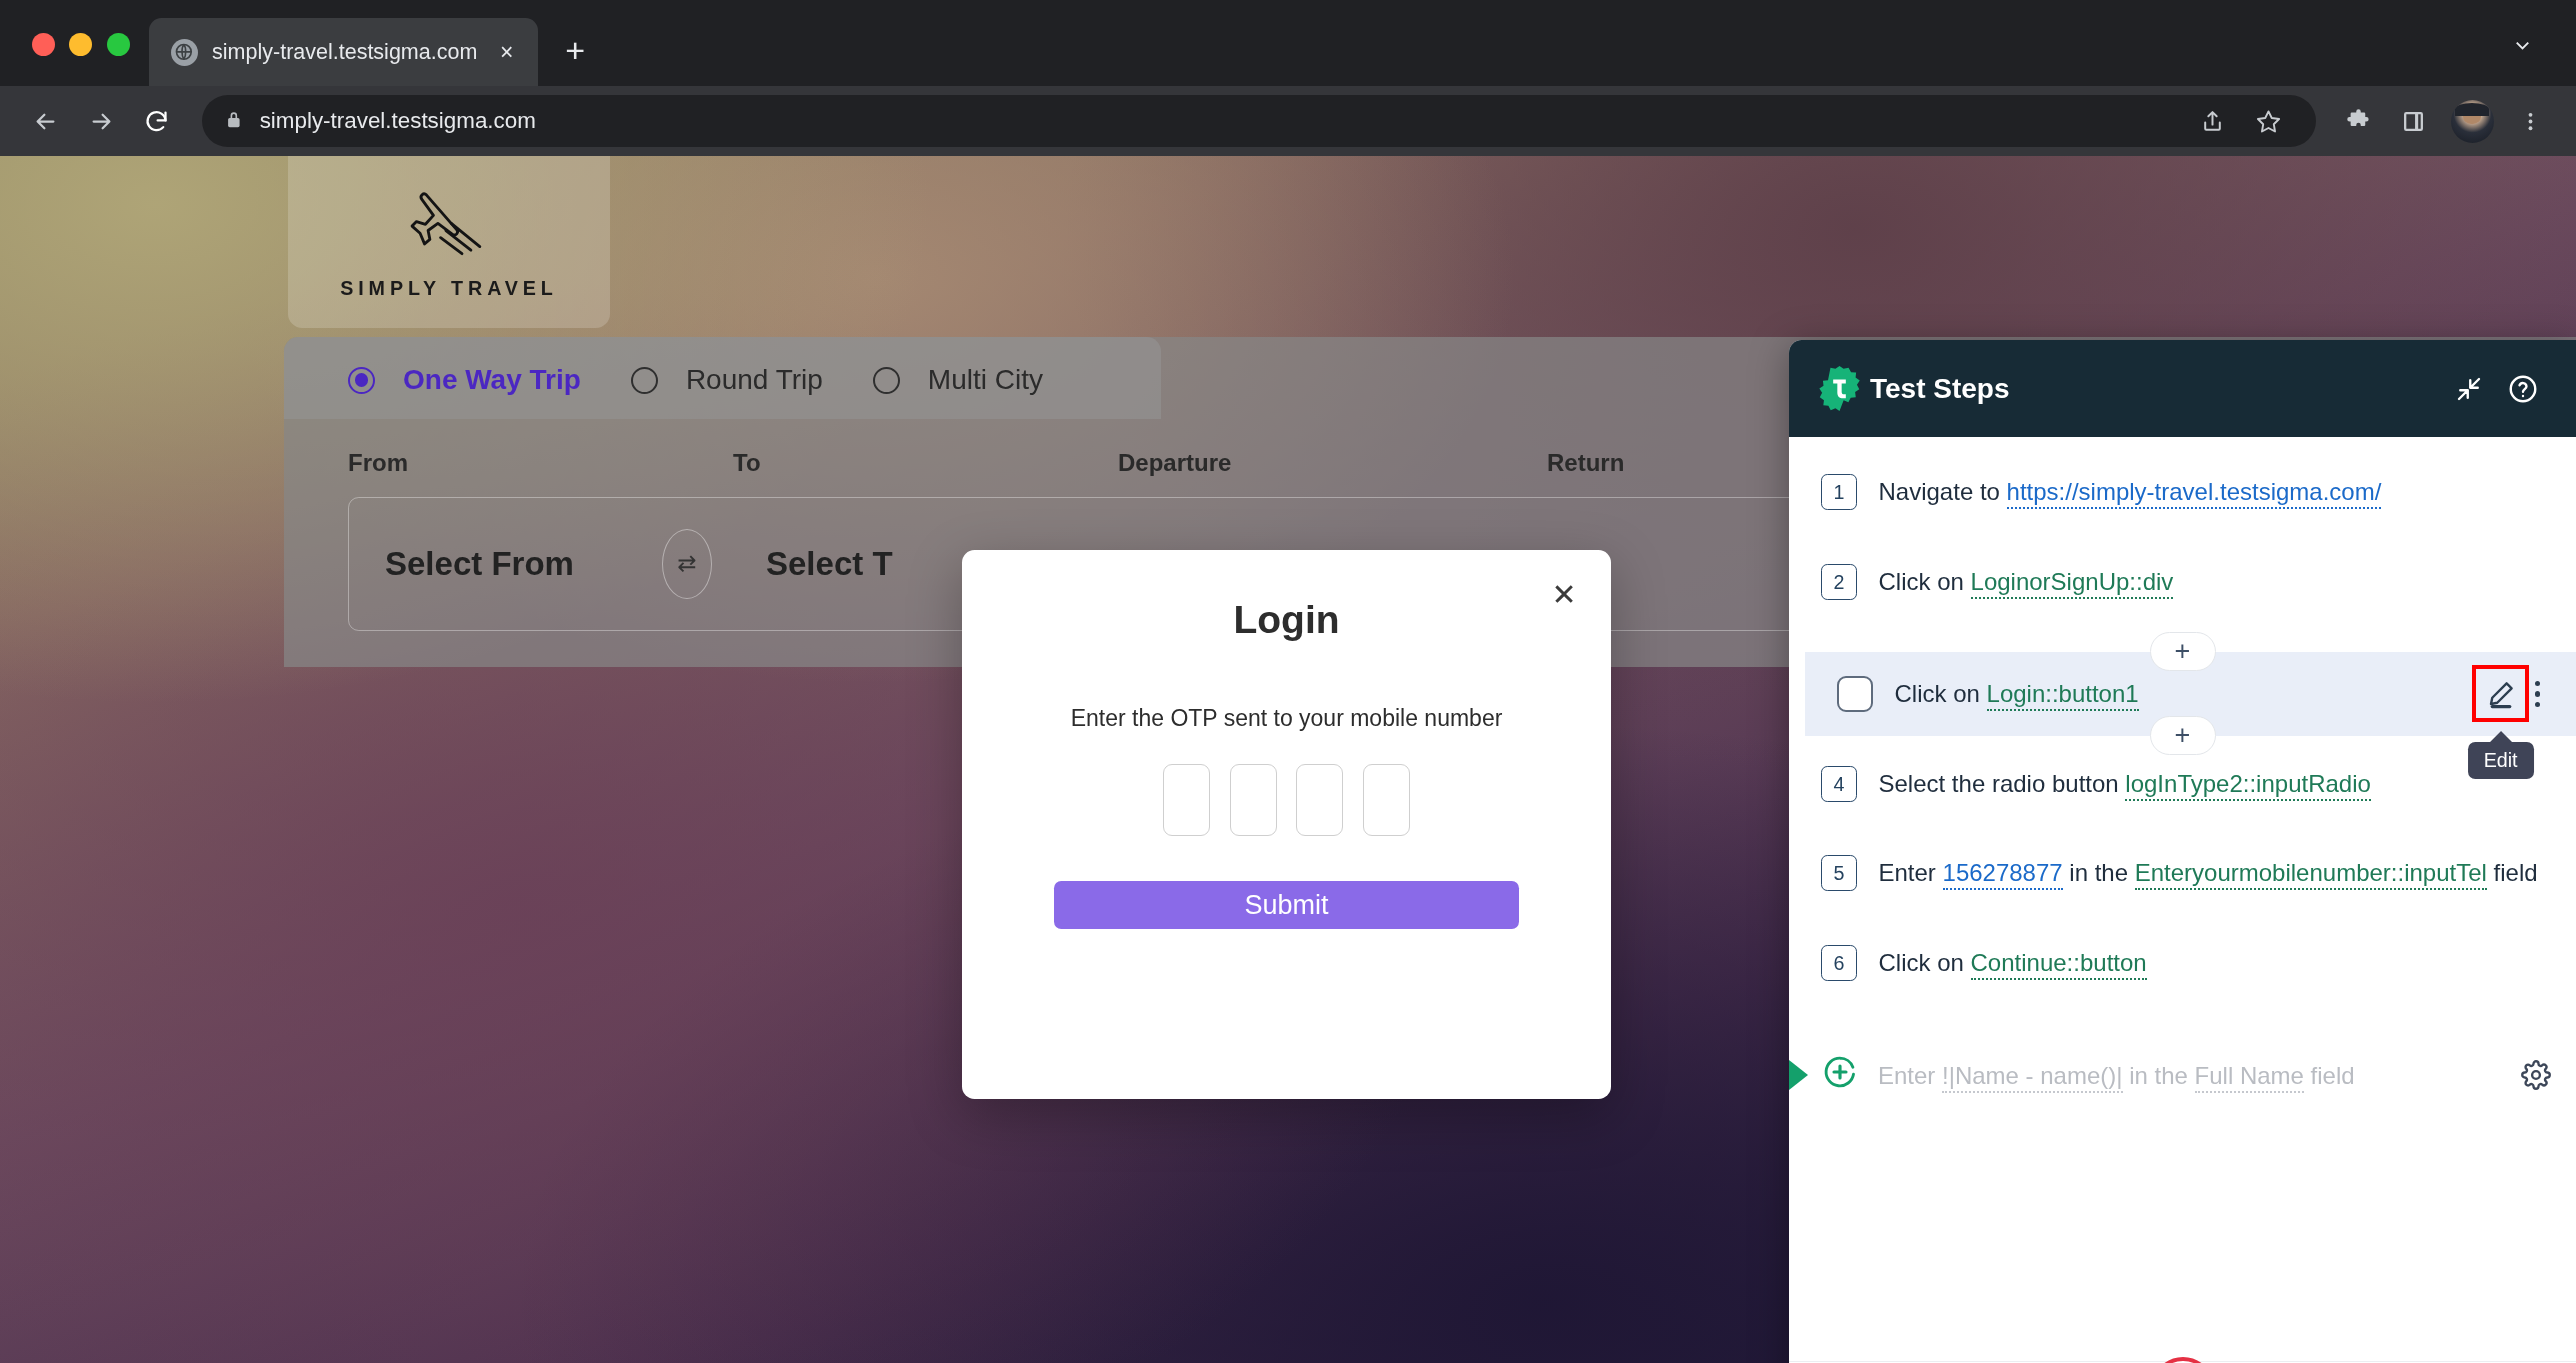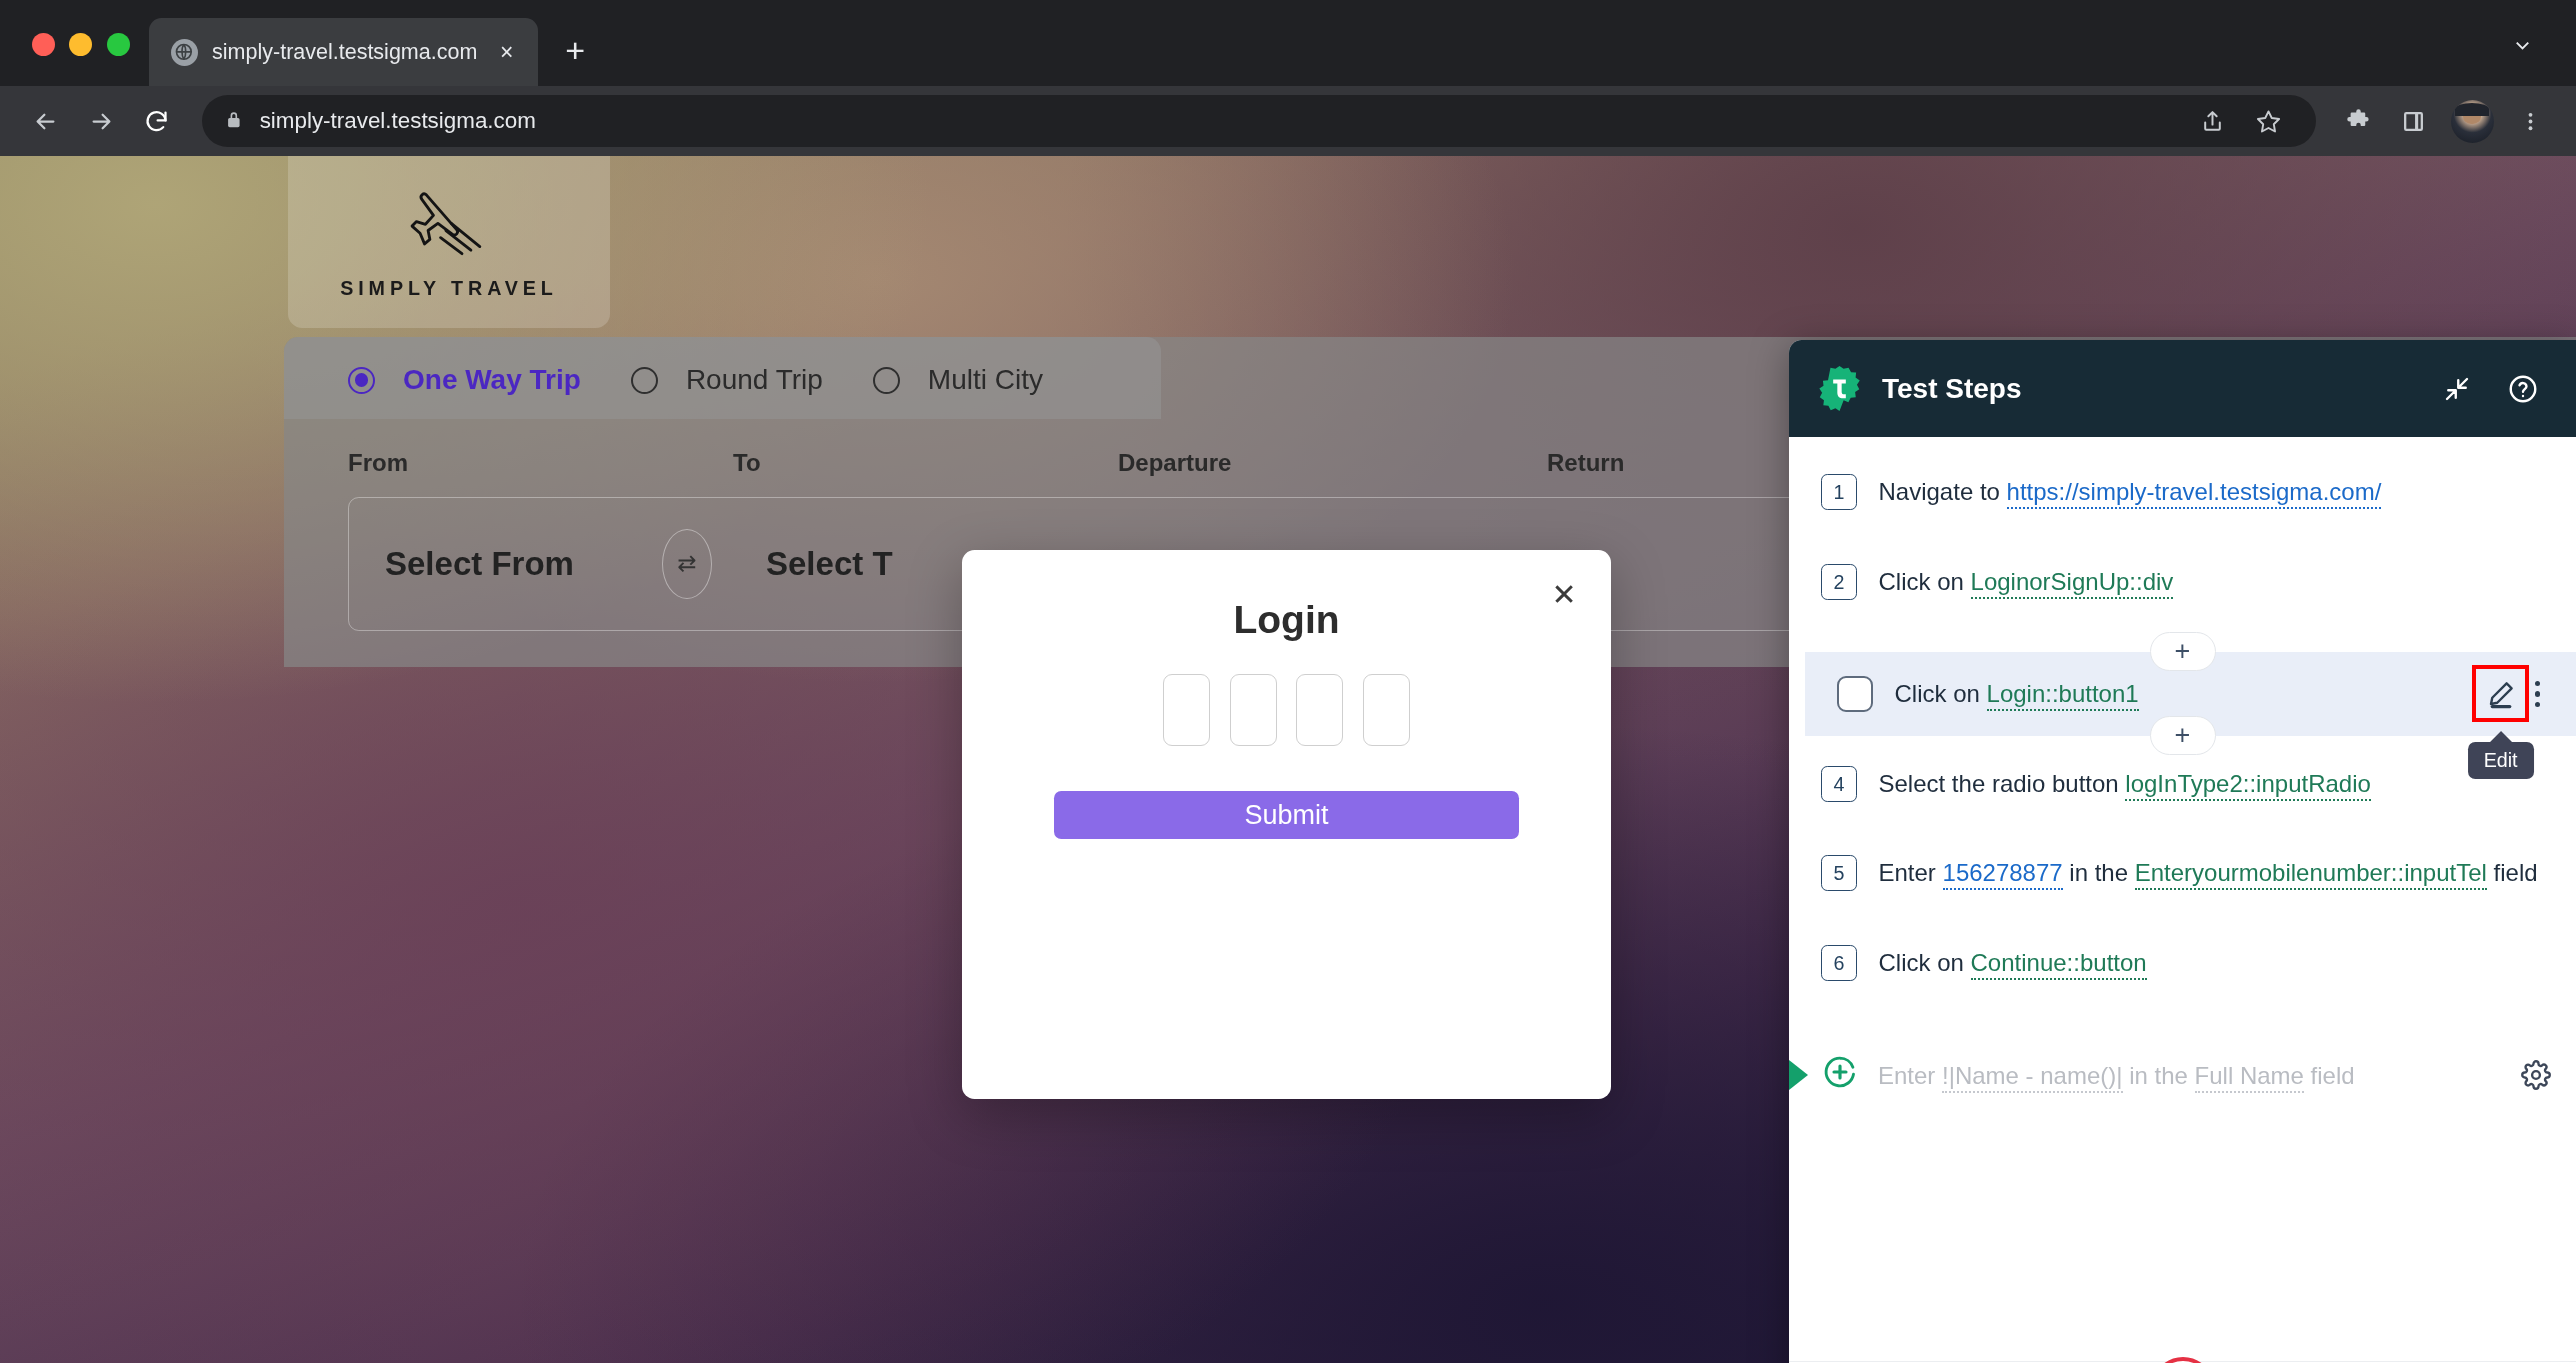--- a/index.html
+++ b/index.html
@@ -183,21 +183,21 @@
 
   
   .panel {
     position: absolute; right: 0; top: 184px; width: 787px; height: 1118px;
     background: #ffffff; border-radius: 12.5px 0 0 12.5px;
     box-shadow: 0 7.2px 39px rgba(0,0,0,0.35);
     display: flex; flex-direction: column; overflow: hidden;
   }
   .panel-header {
     height: 97px; background: #172b36; display: flex; align-items: center;
-    padding: 0 30px 0 27px; gap: 19px; flex: 0 0 auto;
+    padding: 0 30px 0 27px; gap: 7px; flex: 0 0 auto;
   }
   .ts-logo {
     width: 47px; height: 47px; flex: 0 0 auto;
     display: flex; align-items: center; justify-content: center;
   }
   .panel-title { color: #fff; font-size: 28px; font-weight: 700; flex: 1; }
   .panel-hicon { width: 47px; height: 47px; display:flex; align-items:center; justify-content:center; color:#fff; }
 
   .steps { flex: 1; position: relative; overflow: hidden; }
 
@@ -408,20 +408,21 @@
         <div class="fld fld-from">Select From</div>
         <div class="swap-btn">⇄</div>
         <div class="fld fld-to">Select T</div>
         <div class="fld fld-ret" style="margin-left:733px">Return Tri</div>
       </div>
     </div>
 
     <div class="modal">
       <div class="modal-close">✕</div>
       <div class="modal-title">Login</div>
+      <div class="modal-sub">Enter the OTP sent to your mobile number</div>
       <div class="otp-row">
         <div class="otp-box"></div>
         <div class="otp-box"></div>
         <div class="otp-box"></div>
         <div class="otp-box"></div>
       </div>
       <button class="submit-btn">Submit</button>
     </div>
 
     <div class="panel">

